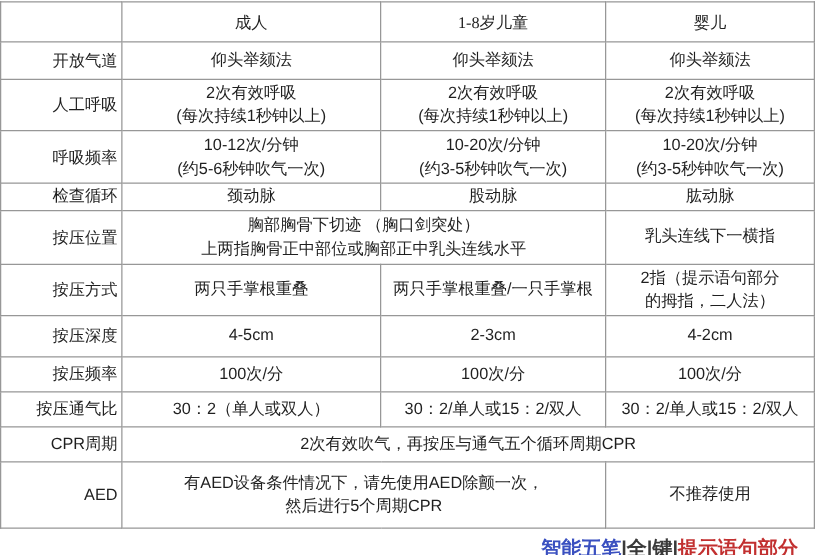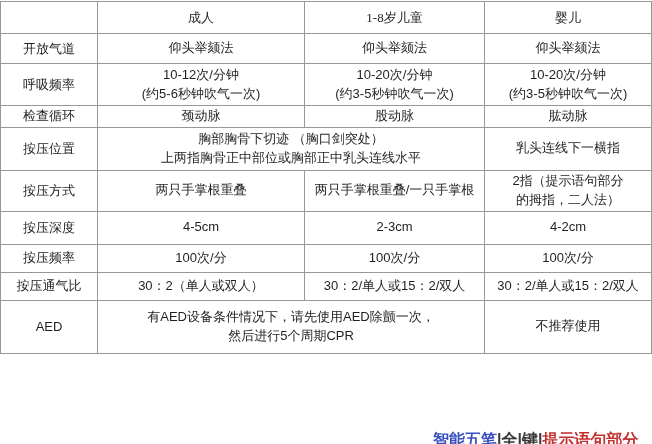--- a/index.html
+++ b/index.html
@@ -16,21 +16,21 @@
     font-size:13px;
   }
   .cpr th,.cpr td{
     border:1px solid #979797;
     padding:1px 3px;
     text-align:center;
     vertical-align:middle;
     font-weight:normal;
   }
   .cpr .lines{white-space:pre-line;line-height:1.45;}
-  .cpr th.rowlabel{font-size:13px;}
+  .cpr th.rowlabel{font-size:13px;text-align:right;}
   .cpr tr.head th{font-size:13px;font-family:Liberation Serif, serif;}
   .ime-bar{
     position:absolute;left:433px;top:431px;
     font-size:16px;line-height:17px;white-space:nowrap;
     background:#ffffff;
     letter-spacing:0;
   }
   .ime-bar span{font-weight:bold;}
 </style>
 </head>
@@ -57,20 +57,35 @@
           <div class="lines">仰头举颏法</div>
         </td>
     <td>
           <div class="lines">仰头举颏法</div>
         </td>
     <td>
           <div class="lines">仰头举颏法</div>
         </td>
   </tr>
 
+  <tr style="height:41px">
+    <th class="rowlabel">人工呼吸</th>
+    <td>
+          <div class="lines">2次有效呼吸
+(每次持续1秒钟以上)</div>
+        </td>
+    <td>
+          <div class="lines">2次有效呼吸
+(每次持续1秒钟以上)</div>
+        </td>
+    <td>
+          <div class="lines">2次有效呼吸
+(每次持续1秒钟以上)</div>
+        </td>
+  </tr>
 
   <tr style="height:42px">
     <th class="rowlabel">呼吸频率</th>
     <td>
           <div class="lines">10-12次/分钟
 (约5-6秒钟吹气一次)</div>
         </td>
     <td>
           <div class="lines">10-20次/分钟
 (约3-5秒钟吹气一次)</div>
@@ -152,20 +167,26 @@
         </td>
     <td>
           <div class="lines">30：2/单人或15：2/双人</div>
         </td>
     <td>
           <div class="lines">30：2/单人或15：2/双人</div>
         </td>
   </tr>
 
 
+  <tr style="height:28px">
+    <th class="rowlabel">CPR周期</th>
+    <td colspan="3">
+          <div class="lines">2次有效吹气，再按压与通气五个循环周期CPR</div>
+        </td>
+  </tr>
 
   <tr style="height:53px">
     <th class="rowlabel">AED</th>
     <td colspan="2">
           <div class="lines">有AED设备条件情况下，请先使用AED除颤一次，
 然后进行5个周期CPR</div>
         </td>
     <td>
           <div class="lines">不推荐使用</div>
         </td>

